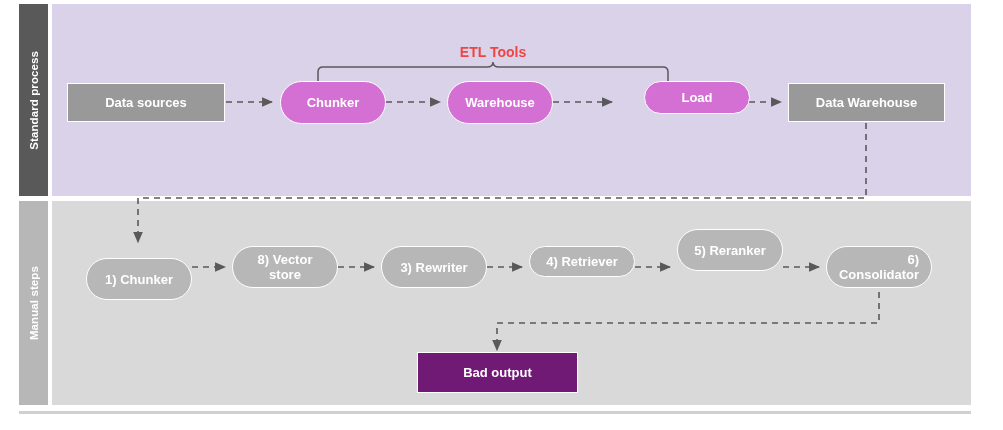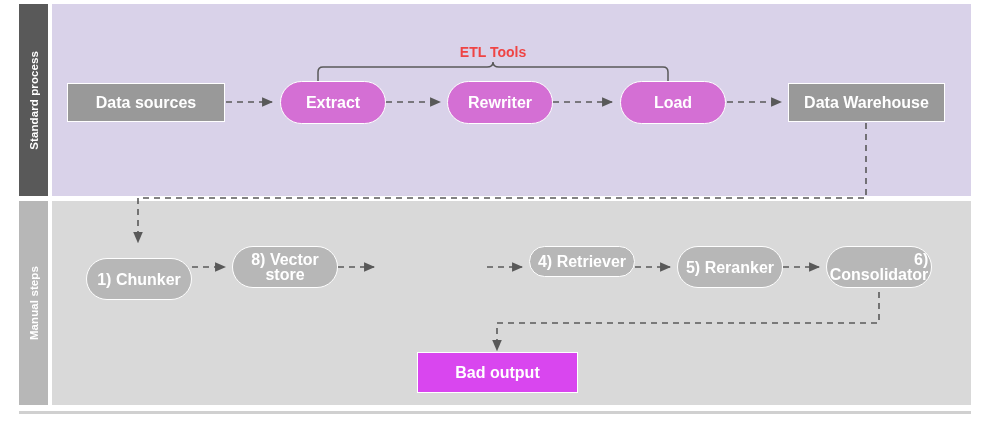--- a/index.html
+++ b/index.html
@@ -55,31 +55,31 @@
   
   .node {
     position: absolute;
     box-sizing: border-box;
     display: flex;
     align-items: center;
     justify-content: center;
     text-align: center;
     color: #ffffff;
     font-weight: bold;
-    font-size: 16px;
+    font-size: 13px;
     line-height: 15px;
     border: 1.5px solid #ffffff;
-    padding: 0 6px;
+    padding: 0 14px;
   }
   .node.rect      { border-radius: 0; }
   .node.pill      { border-radius: 22px; }
   .node.grey      { background: #999999; }
   .node.greylight { background: #b7b7b7; }
   .node.purple    { background: #d46fd4; }
-  .node.yellow    { background: #d946ef; }
+  .node.yellow    { background: #701a75; }
 
   
   #wires {
     position: absolute;
     left: 0;
     top: 0;
     width: 1003px;
     height: 430px;
     pointer-events: none;
   }
@@ -144,49 +144,52 @@
     </g>
   </svg>
 
   <div id="etl-label">ETL Tools</div>
 
   <div class="node rect grey" style="left:67px;  top:83px;  width:158px; height:39px;">
     <span>Data sources</span>
   </div>
 
   <div class="node pill purple" style="left:280px; top:81px;  width:106px; height:43px;">
-    <span>Extract</span>
+    <span>Chunker</span>
   </div>
 
   <div class="node pill purple" style="left:447px; top:81px;  width:106px; height:43px;">
-    <span>Rewriter</span>
+    <span>Warehouse</span>
   </div>
 
-  <div class="node pill purple" style="left:620px; top:81px;  width:106px; height:43px;">
+  <div class="node pill purple" style="left:644px; top:81px;  width:106px; height:33px;">
     <span>Load</span>
   </div>
 
   <div class="node rect grey" style="left:788px; top:83px;  width:157px; height:39px;">
     <span>Data Warehouse</span>
   </div>
 
   <div class="node pill greylight" style="left:86px;  top:258px; width:106px; height:42px;">
     <span>1) Chunker</span>
   </div>
 
   <div class="node pill greylight" style="left:232px; top:246px; width:106px; height:42px;">
     <span>8) Vector store</span>
   </div>
 
+  <div class="node pill greylight" style="left:381px; top:246px; width:106px; height:42px;">
+    <span>3) Rewriter</span>
+  </div>
 
   <div class="node pill greylight" style="left:529px; top:246px; width:106px; height:31px;">
     <span>4) Retriever</span>
   </div>
 
-  <div class="node pill greylight" style="left:677px; top:246px; width:106px; height:42px;">
+  <div class="node pill greylight" style="left:677px; top:229px; width:106px; height:42px;">
     <span>5) Reranker</span>
   </div>
 
   <div class="node pill greylight" style="left:826px; top:246px; width:106px; height:42px;text-align:right;">
     <span>6) Consolidator</span>
   </div>
 
   <div class="node rect yellow" style="left:417px; top:352px; width:161px; height:41px;">
     <span>Bad output</span>
   </div>

